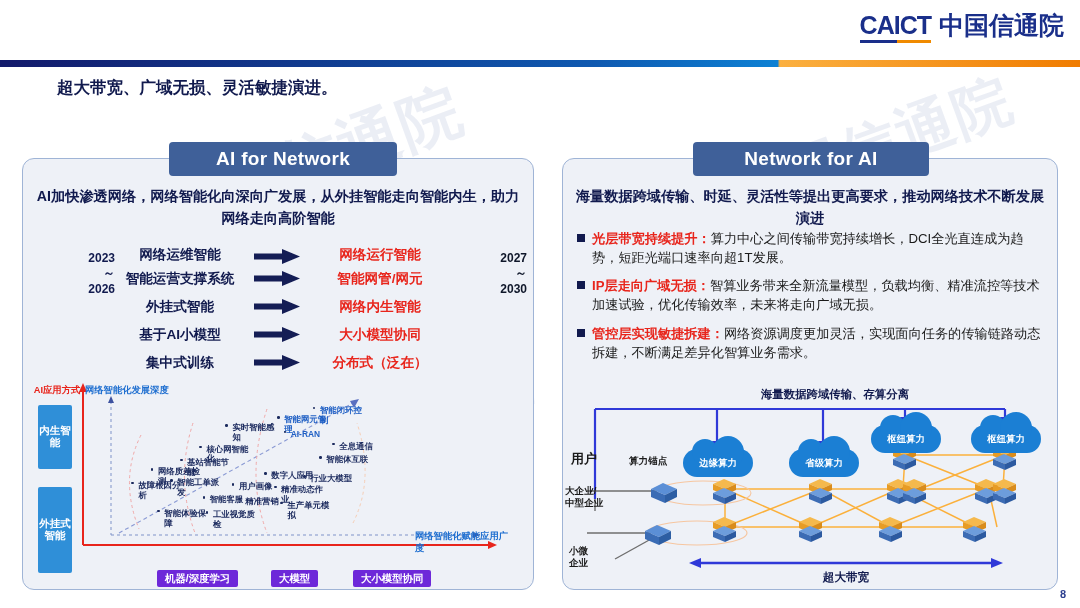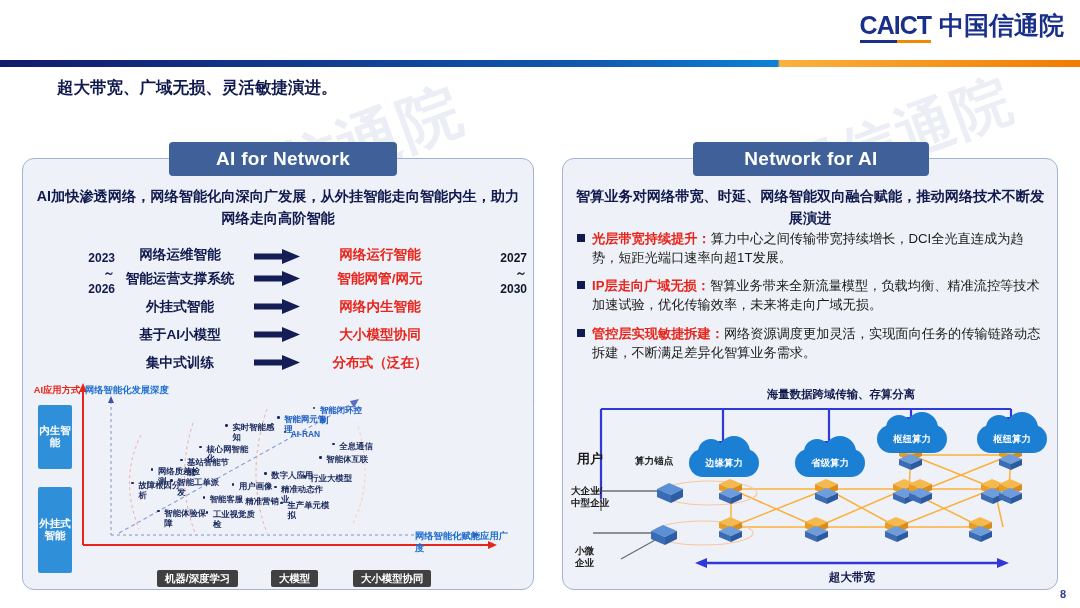--- a/index.html
+++ b/index.html
@@ -111,37 +111,37 @@
     line-height:1.12; padding:2px 0;
   }
   #vb-inner { top:22px;  height:64px; }
   #vb-outer { top:104px; height:86px; }
 
   .pt { position:absolute; font-size:8.4px; color:#1b2a5e; font-weight:bold; line-height:1.18; }
   .pt .dot { position:absolute; left:-7px; top:1px; width:2.5px; height:2.5px; background:#1b2a5e; border-radius:50%; }
   .pt.blue { color:#1f5fc4; }
 
   .xtag {
-    position:absolute; bottom:2px; height:17px; background:#404040; color:#fff;
+    position:absolute; bottom:2px; height:17px; background:#6d28d9; color:#fff;
     font-size:10.4px; font-weight:bold; border-radius:2px;
     display:flex; align-items:center; justify-content:center; padding:0 8px;
   }
   #xt0 { left:134px; } #xt1 { left:248px; } #xt2 { left:330px; }
 
   
   #rbullets { position:absolute; left:14px; top:70px; width:470px; }
   .rb { margin-bottom:9px; position:relative; padding-left:15px; }
   .rb .sq {
     position:absolute; left:0; top:5px; width:8px; height:8px; background:#111a4e;
   }
   .rb .h { color:#e8251c; font-weight:bold; font-size:13.2px; }
   .rb .t { color:#1a1a1a; font-size:13.2px; line-height:1.45; }
 
   
-  #net { position:absolute; left:8px; top:228px; width:496px; height:200px; }
+  #net { position:absolute; left:2px; top:228px; width:496px; height:200px; }
   #net-title {
     position:absolute; left:120px; top:0; width:300px; text-align:center;
     font-size:11.4px; font-weight:bold; color:#111a4e;
   }
   .cloud {
     position:absolute; width:70px; height:28px; background:#1b7fd4; border-radius:16px;
     display:flex; align-items:center; justify-content:center;
     color:#fff; font-size:9.4px; font-weight:bold;
   }
   .cloud::before, .cloud::after {
@@ -297,21 +297,21 @@
       </div>
 
     <div class="xtag" id="xt0">机器/深度学习</div>
     <div class="xtag" id="xt1">大模型</div>
     <div class="xtag" id="xt2">大小模型协同</div>
   </div>
 </div>
 
 <div class="panel" id="panel-right">
   <div class="panel-badge" id="badge-right">Network for AI</div>
-  <div class="panel-sub">智算业务对网络带宽、时延、网络智能双向融合赋能，推动网络技术不断发展演进</div>
+  <div class="panel-sub">海量数据跨域传输、时延、灵活性等提出更高要求，推动网络技术不断发展演进</div>
 
   <div id="rbullets">
       <div class="rb"><span class="sq"></span><span class="h">光层带宽持续提升：</span><span class="t">算力中心之间传输带宽持续增长，DCI全光直连成为趋势，短距光端口速率向超1T发展。</span></div>
       <div class="rb"><span class="sq"></span><span class="h">IP层走向广域无损：</span><span class="t">智算业务带来全新流量模型，负载均衡、精准流控等技术加速试验，优化传输效率，未来将走向广域无损。</span></div>
       <div class="rb"><span class="sq"></span><span class="h">管控层实现敏捷拆建：</span><span class="t">网络资源调度更加灵活，实现面向任务的传输链路动态拆建，不断满足差异化智算业务需求。</span></div>
     </div>
 
   <div id="net">
     <div id="net-title">海量数据跨域传输、存算分离</div>
 

